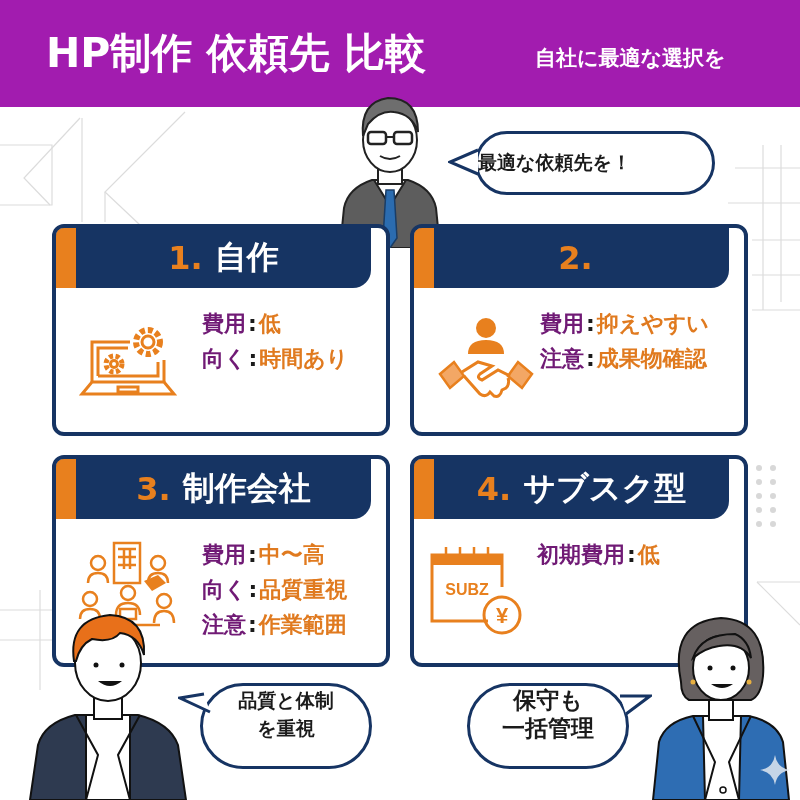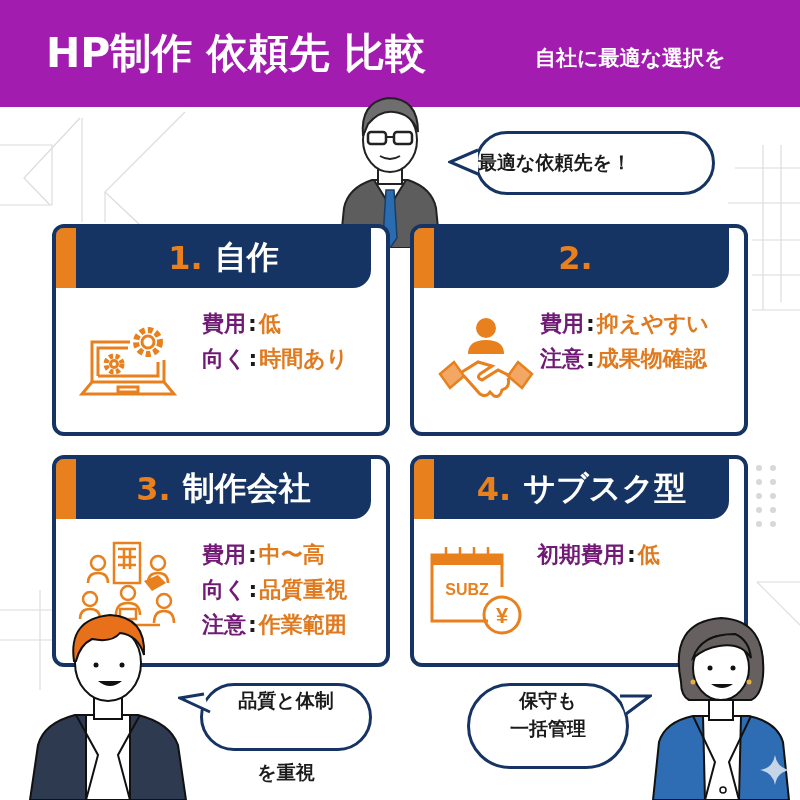--- a/index.html
+++ b/index.html
@@ -206,29 +206,29 @@
   <path d="M56,110 L78,150 L66,195" fill="none" stroke="#111" stroke-width="2"></path>
   <path d="M120,110 L98,150 L110,195" fill="none" stroke="#111" stroke-width="2"></path>
   <rect x="74" y="86" width="28" height="28" fill="#ffffff" stroke="#111" stroke-width="2"></rect>
   <ellipse cx="88" cy="58" rx="33" ry="38" fill="#ffffff" stroke="#111" stroke-width="2"></ellipse>
   <path d="M54,56 Q48,14 90,10 Q126,12 124,50 Q118,30 100,28 Q92,38 72,34 Q60,40 56,56 Z" fill="#e8701a" stroke="#111" stroke-width="2"></path>
   <circle cx="76" cy="60" r="2.5" fill="#111"></circle>
   <circle cx="102" cy="60" r="2.5" fill="#111"></circle>
   <path d="M78,76 Q90,86 102,76 Z" fill="#111"></path>
 </svg>
 
-<div class="bubble" style="left:200px;top:683px;width:172px;height:68px;font-size:19px;line-height:28px;border-radius:43px;flex-direction:column;gap:44px;">
+<div class="bubble" style="left:200px;top:683px;width:172px;height:86px;font-size:19px;line-height:28px;border-radius:43px;flex-direction:column;">
   <span>品質と体制</span>
   <span>を重視</span>
 </div>
 <svg style="position:absolute;left:178px;top:692px;width:34px;height:26px" viewBox="0 0 34 26">
   <path d="M32,20 L2,6 L26,2" fill="#ffffff" stroke="#163463" stroke-width="3"></path>
 </svg>
 
-<div class="bubble" style="left:467px;top:683px;width:162px;height:86px;font-size:19px;line-height:28px;border-radius:43px;flex-direction:column;">
+<div class="bubble" style="left:467px;top:683px;width:162px;height:86px;font-size:23px;line-height:28px;border-radius:43px;flex-direction:column;">
   <span>保守も</span>
   <span>一括管理</span>
 </div>
 <svg style="position:absolute;left:618px;top:692px;width:34px;height:26px" viewBox="0 0 34 26">
   <path d="M2,4 L32,4 L8,22" fill="#ffffff" stroke="#163463" stroke-width="3"></path>
 </svg>
 
 <svg class="person" style="left:645px;top:612px;width:150px;height:188px" viewBox="0 0 150 188">
   <path d="M8,188 L14,130 Q20,110 48,104 L104,104 Q132,110 138,130 L144,188 Z" fill="#2e6db3" stroke="#111" stroke-width="2"></path>
   <path d="M58,104 L60,188 L94,188 L96,104 Z" fill="#ffffff" stroke="#111" stroke-width="2"></path>

